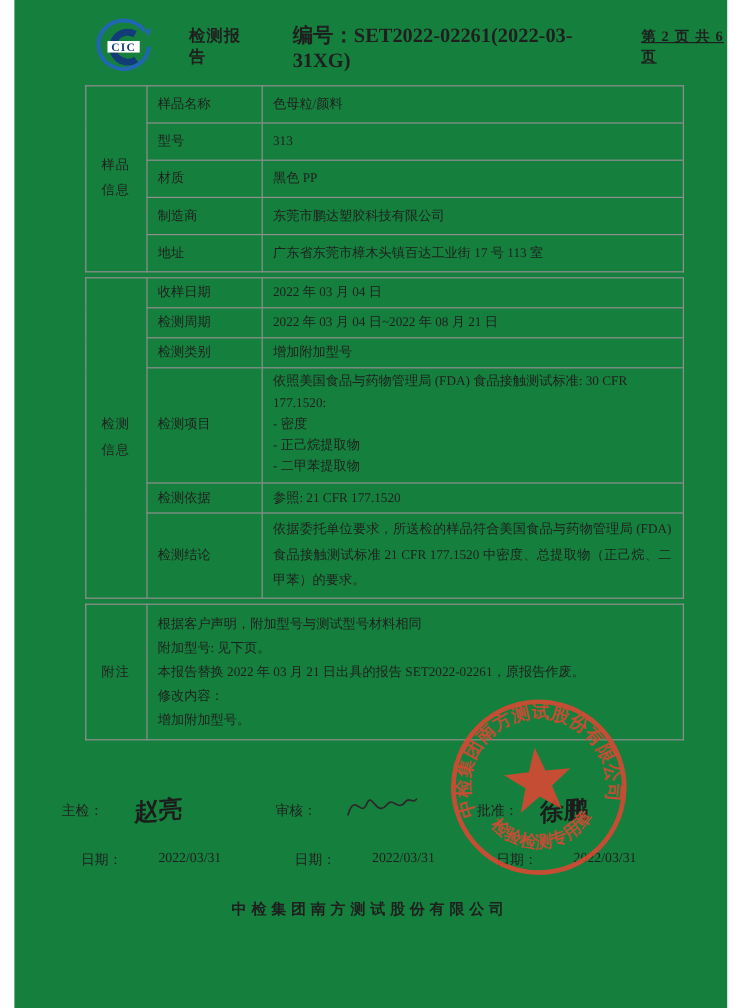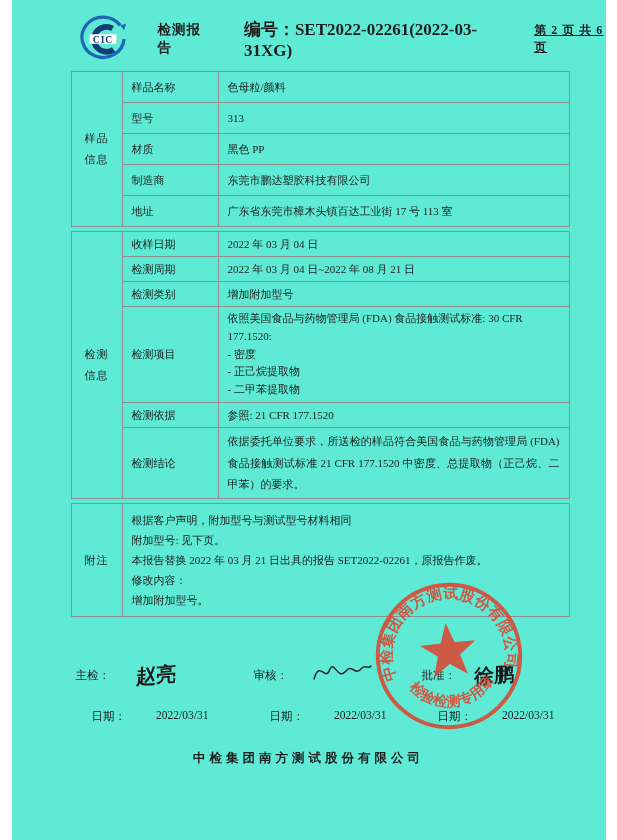--- a/index.html
+++ b/index.html
@@ -1,19 +1,19 @@
 <!DOCTYPE html>
 <html><head>
 <meta charset="utf-8">
 <style>
   * { margin:0; padding:0; box-sizing:border-box; }
   html,body { background:#ffffff; }
   .page {
     position:relative; width:594px; height:840px; margin:0 auto;
-    background:#5eead4; overflow:hidden;
+    background:#15803d; overflow:hidden;
     font-family:"Liberation Serif","DejaVu Serif",serif;
     color:#1f1f1f;
   }
   
   .header { display:flex; align-items:center; padding:16px 0 0 62px; height:62px; }
   .logo { width:58px; height:48px; flex:0 0 auto; }
   .hdr-title { font-size:13.5px; font-weight:bold; margin-left:26px; letter-spacing:1px; }
   .hdr-no { font-size:17px; font-weight:bold; margin-left:36px; }
   .hdr-page { font-size:12px; font-weight:bold; margin-left:46px; letter-spacing:1px;text-decoration:underline; }
   
@@ -23,21 +23,21 @@
        padding:3px 9px; vertical-align:middle; }
   td.group { text-align:center; padding:0; }
   td.group .glabel { width:2.4em; margin:0 auto; line-height:1.9; letter-spacing:1px; }
   tr.h31 td { height:31px; }
   tr.h25 td { height:25px; }
   td.val-just { text-align:justify; line-height:1.95; }
   .proj-line { line-height:1.62; }
   .notes-cell { line-height:1.82; padding:6px 9px; }
   
   .sigblock { display:grid; grid-template-columns:178px 168px 150px;
-              margin:36px 0 0 64px; width:496px; }
+              margin:36px 0 0 40px; width:496px; }
   .sigcol { position:relative; }
   .sigrow { display:flex; align-items:flex-end; height:36px; }
   .siglabel { font-size:11.5px; flex:0 0 auto; padding-bottom:6px; }
   .handwriting { font-size:20px; font-weight:bold; color:#1c1c1c;
                  transform:rotate(-5deg) skewX(-6deg); display:inline-block;
                  margin-left:26px; }
   .sig-svg { margin-left:20px; margin-bottom:2px; }
   .daterow { display:flex; align-items:flex-start; margin-top:20px; }
   .datelabel { font-size:11.5px; margin-left:16px; }
   .dateval { font-size:11.5px; margin-left:30px; font-family:"Liberation Serif",serif; }

